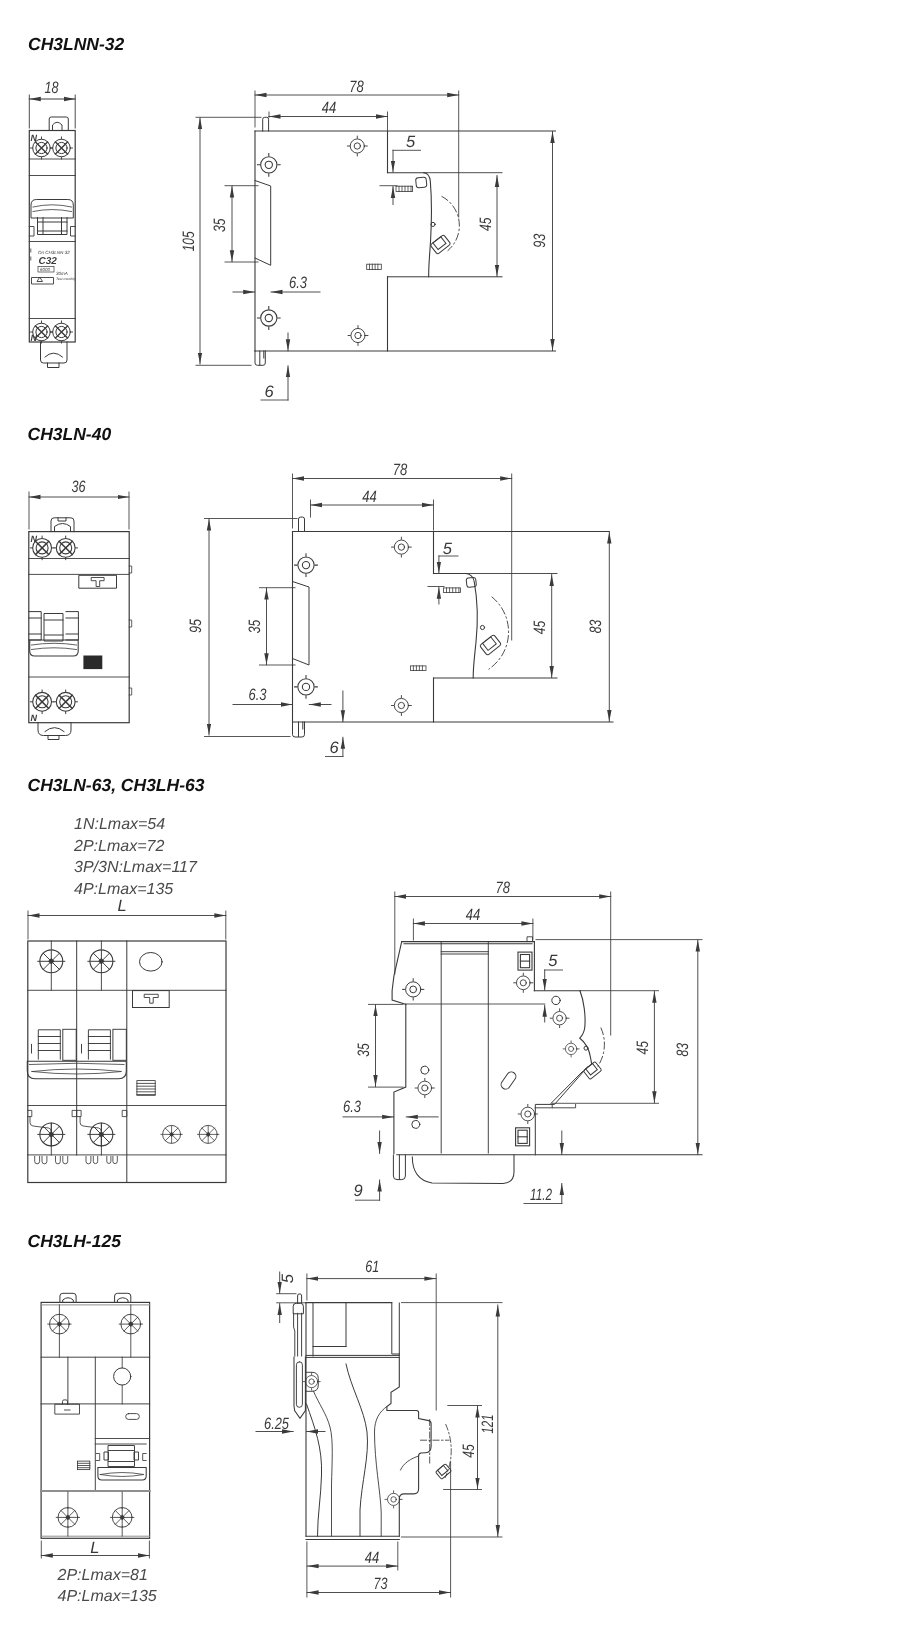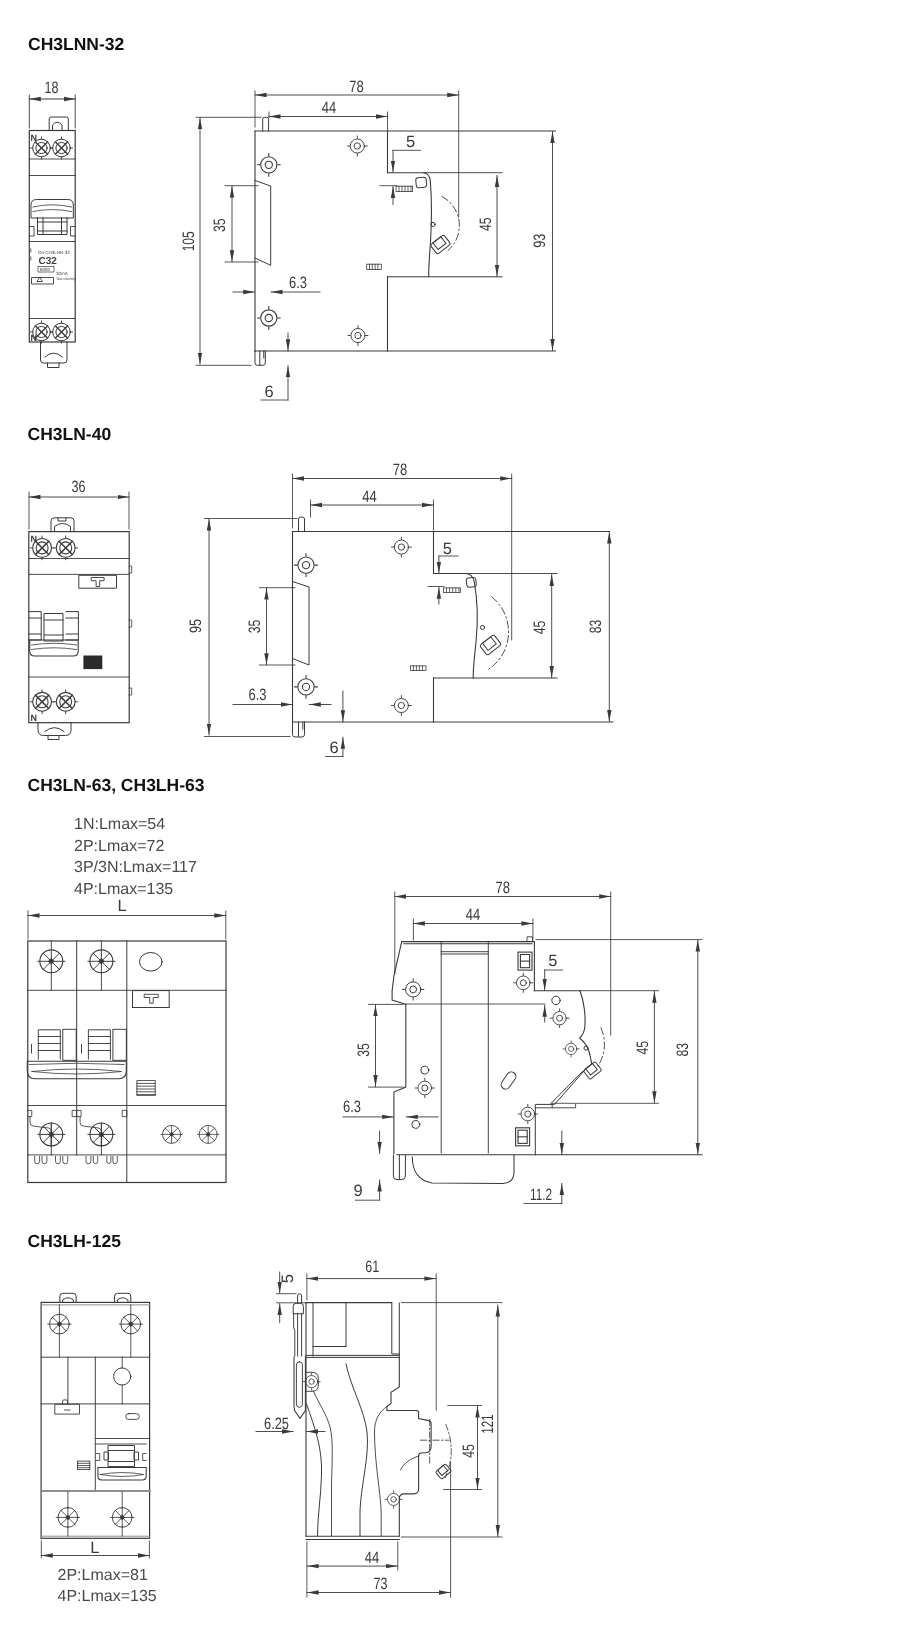--- a/index.html
+++ b/index.html
@@ -1,16 +1,16 @@
 <!DOCTYPE html>
 <html><head>
 <meta charset="utf-8">
 <style>
 html,body{margin:0;padding:0;background:#fff;}
-#page{position:relative;width:900px;height:1639px;background:#fff;overflow:hidden;transform:translateZ(0);will-change:transform;}
+#page{position:relative;width:900px;height:1639px;background:#fff;overflow:hidden;transform:translateZ(0);will-change:transform;font-style:italic;}
 svg{position:absolute;left:0;top:0;}
 text{font-family:"Liberation Sans",sans-serif;fill:#3a3a3a;text-rendering:geometricPrecision;}
 .t{font-size:16.5px;}
 .title{font-weight:bold;font-size:17.5px;fill:#111;}
 .lm{font-size:16px;fill:#4a4a4a;}
 </style>
 </head>
 <body>
 <div id="page">
 <svg width="900" height="1639" viewBox="0 0 900 1639">

